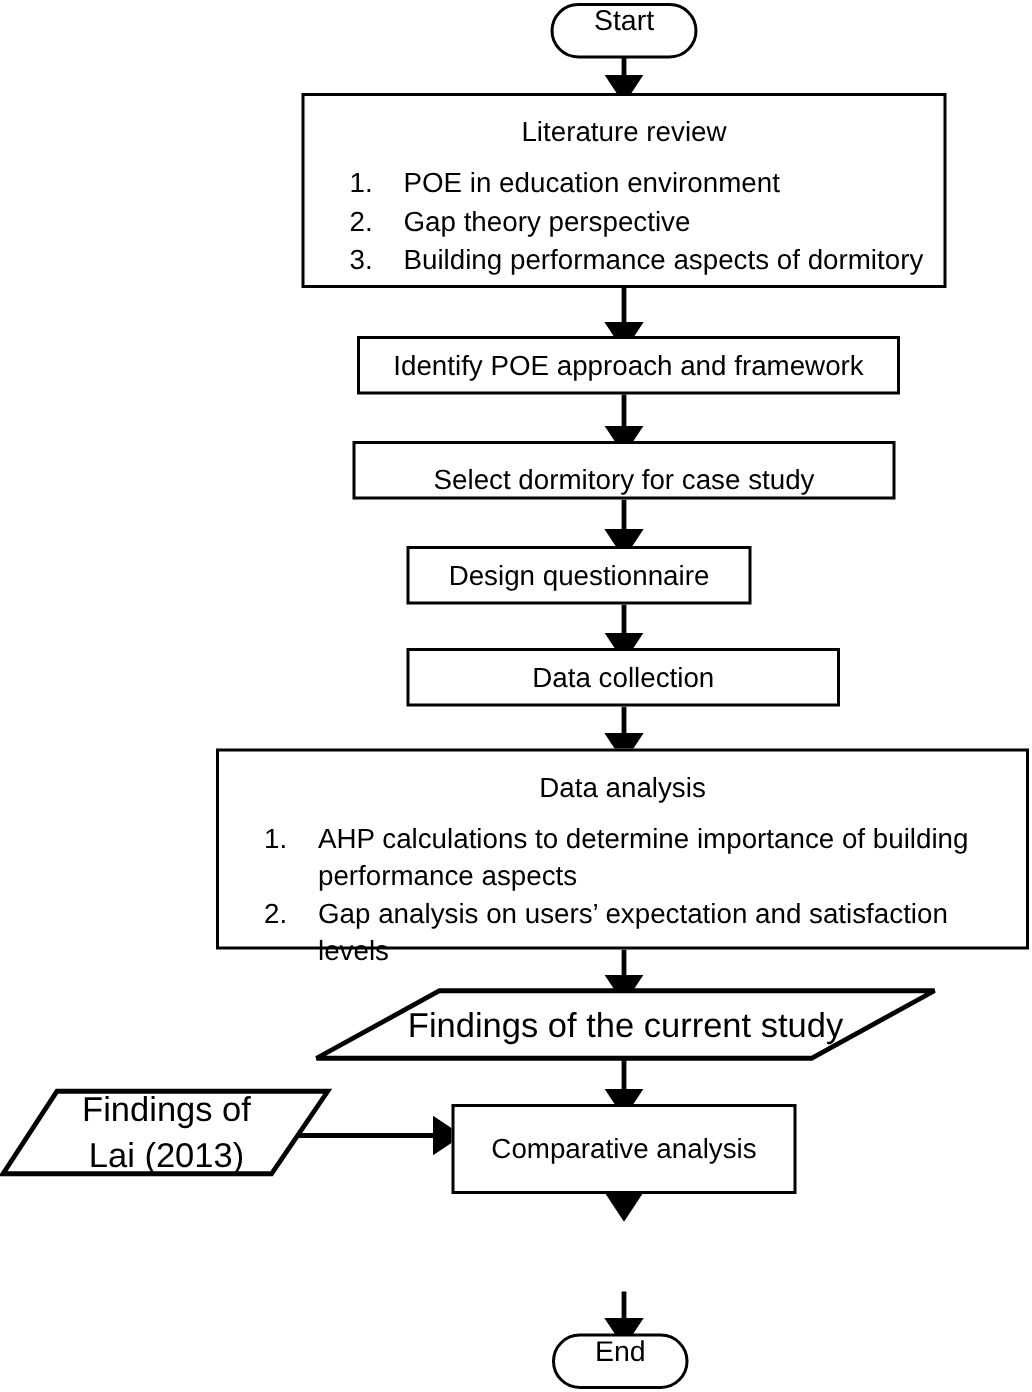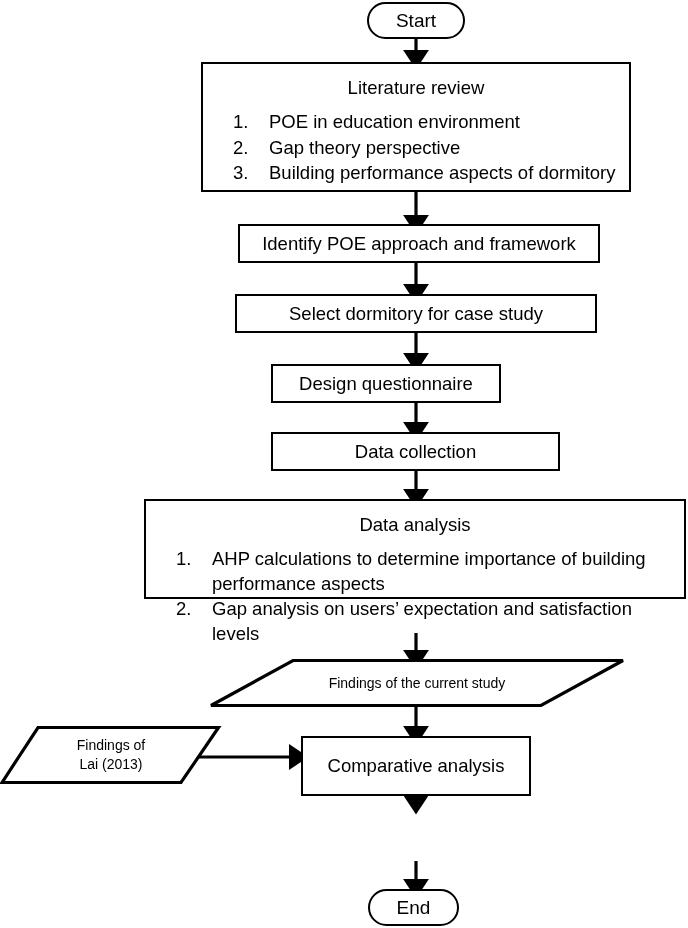--- a/index.html
+++ b/index.html
@@ -25,21 +25,21 @@
     width: 688px;
     height: 928px;
     pointer-events: none;
   }
   .node {
     position: absolute;
     box-sizing: border-box;
     display: flex;
     flex-direction: column;
     align-items: center;
-    justify-content: center;
+    justify-content: flex-start;
     text-align: center;
     color: #000;
   }
   
   .terminator {
     border: 2.5px solid #000;
     border-radius: 22px;
     background: #fff;
     font-size: 19px;
   }
@@ -100,21 +100,21 @@
   .para .para-label {
     position: absolute;
     left: 0;
     top: 0;
     width: 100%;
     height: 100%;
     display: flex;
     flex-direction: column;
     align-items: center;
     justify-content: center;
-    font-size: 14px;
+    font-size: 23px;
     line-height: 1.33;
     text-align: center;
   }
   .para .para-label span { display: block; }
 </style>
 </head>
 <body>
 
 <div id="flowchart">
 
@@ -158,33 +158,33 @@
         <span class="num">3.</span>
         <span>Building performance aspects of dormitory</span>
       </li>
     </ol>
   </div>
 
   <div class="node process centered" style="left:238px; top:224px; width:362px; height:39px;">
     <span>Identify POE approach and framework</span>
   </div>
 
-  <div class="node process centered" style="left:235px; top:294px; width:362px; height:39px;">
+  <div class="node process centered" style="left:235px; top:294px; width:362px; height:39px;justify-content:flex-end;">
     <span>Select dormitory for case study</span>
   </div>
 
   <div class="node process centered" style="left:271px; top:364px; width:230px; height:39px;">
     <span>Design questionnaire</span>
   </div>
 
   <div class="node process centered" style="left:271px; top:432px; width:289px; height:39px;">
     <span>Data collection</span>
   </div>
 
-  <div class="node process listbox" style="left:144px; top:499px; width:542px; height:100px;">
+  <div class="node process listbox" style="left:144px; top:499px; width:542px; height:134px;">
     <div class="box-title">Data analysis</div>
     <ol>
       <li>
         <span class="num">1.</span>
         <span>AHP calculations to determine importance of building performance aspects</span>
       </li>
       <li>
         <span class="num">2.</span>
         <span>Gap analysis on users’ expectation and satisfaction levels</span>
       </li>

